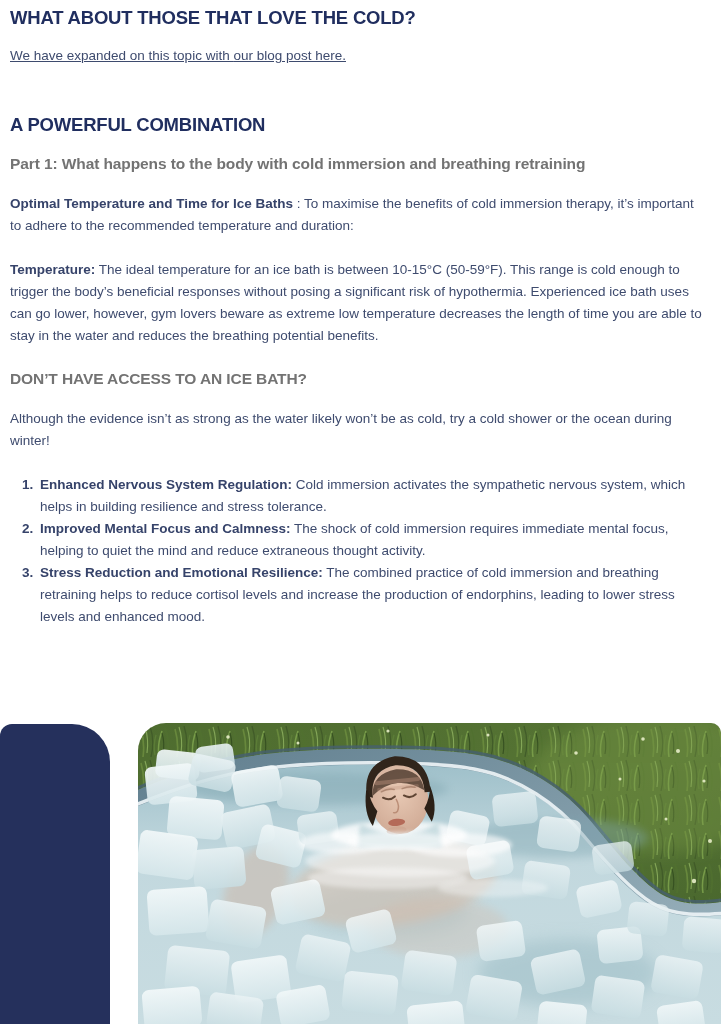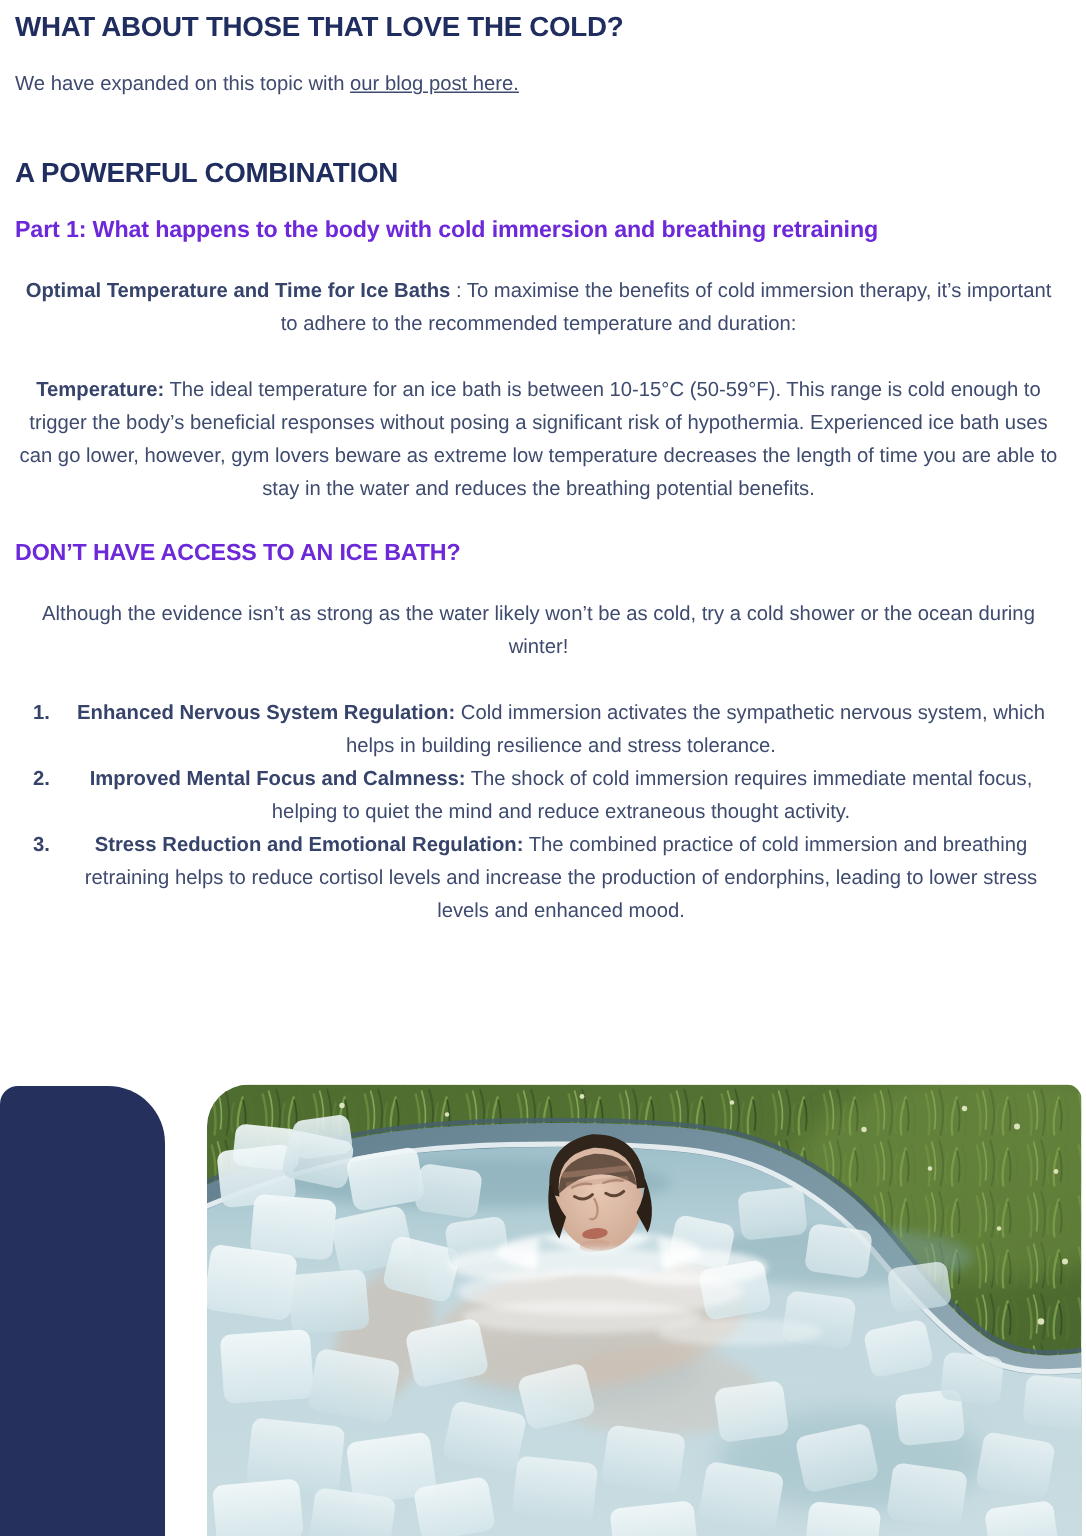--- a/index.html
+++ b/index.html
@@ -9,32 +9,32 @@
     font-family:"Liberation Sans", sans-serif;
     color:#3e4b6e;
   }
   .content{position:absolute;left:10px;top:6px;width:698px;}
   .h1{
     font-size:18.5px;font-weight:bold;color:#202e5f;
     letter-spacing:-0.2px;line-height:24px;margin:0 0 15px 0;
   }
   .h1.second{margin:0 0 17px 0;}
   .h1 .line{display:block;}
-  .intro-line{font-size:13.5px;line-height:22px;margin:0 0 36px 0;}
+  .intro-line{font-size:13.5px;line-height:22px;margin:0 0 46px 0;text-decoration:underline;}
   .link{color:#3e4b6e;text-decoration:underline;cursor:pointer;}
   .h3{
-    font-size:15.5px;font-weight:bold;color:#6d28d9;
+    font-size:15.5px;font-weight:bold;color:#737373;
     line-height:20px;margin:0 0 19px 0;letter-spacing:-0.1px;
   }
-  p.body-p{font-size:13.5px;line-height:22px;margin:0 0 22px 0;text-align:center;}
+  p.body-p{font-size:13.5px;line-height:22px;margin:0 0 22px 0;}
   p.body-p b, .benefits-list b{font-weight:bold;color:#36436a;}
   ol.benefits-list{
     margin:0;padding:0 0 0 27px;font-size:13.5px;line-height:22px;
   }
-  ol.benefits-list li{margin:0;padding-left:3px;text-align:center;}
+  ol.benefits-list li{margin:0;padding-left:3px;}
   ol.benefits-list li::marker{font-weight:bold;color:#36436a;}
   .navy-shape{
     position:absolute;left:0;top:724px;width:110px;height:300px;
     background:#25305c;border-radius:12px 38px 0 0;
   }
   .photo-wrap{
     position:absolute;left:138px;top:723px;width:583px;height:301px;
     border-radius:28px 10px 0 0;overflow:hidden;
   }
   .photo-wrap svg{display:block;width:100%;height:100%;}
@@ -60,21 +60,21 @@
 
 
   <h3 class="h3">DON’T HAVE ACCESS TO AN ICE BATH?</h3>
 
   <p class="body-p">Although the evidence isn’t as strong as the water likely won’t be as cold, try a cold shower or the ocean during winter!</p>
 
 
   <ol class="benefits-list">
     <li><b>Enhanced Nervous System Regulation:</b><span> Cold immersion activates the sympathetic nervous system, which helps in building resilience and stress tolerance.</span></li>
     <li><b>Improved Mental Focus and Calmness:</b><span> The shock of cold immersion requires immediate mental focus, helping to quiet the mind and reduce extraneous thought activity.</span></li>
-    <li><b>Stress Reduction and Emotional Regulation:</b><span> The combined practice of cold immersion and breathing retraining helps to reduce cortisol levels and increase the production of endorphins, leading to lower stress levels and enhanced mood.</span></li>
+    <li><b>Stress Reduction and Emotional Resilience:</b><span> The combined practice of cold immersion and breathing retraining helps to reduce cortisol levels and increase the production of endorphins, leading to lower stress levels and enhanced mood.</span></li>
   </ol>
 </div>
 
 <div class="navy-shape"></div>
 
 <div class="photo-wrap">
   <svg viewBox="0 0 583 301" role="img" aria-label="Person immersed in an ice-filled bath outdoors on grass">
     <defs>
       <linearGradient id="gGrad" x1="0" y1="0" x2="1" y2="1">
         <stop offset="0" stop-color="#4e6c2f"></stop>

